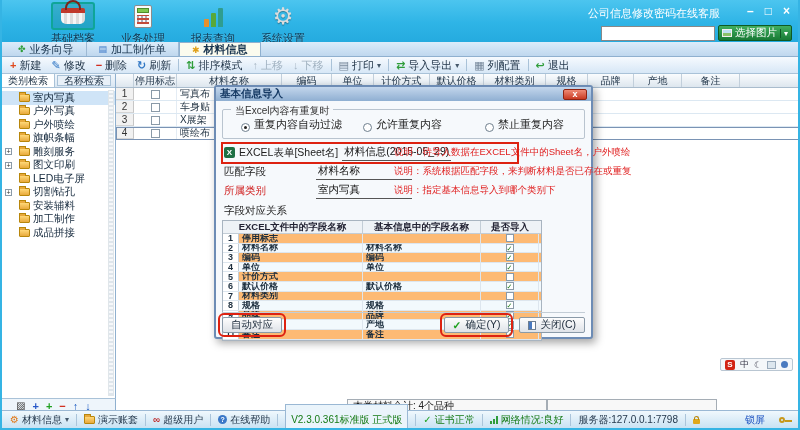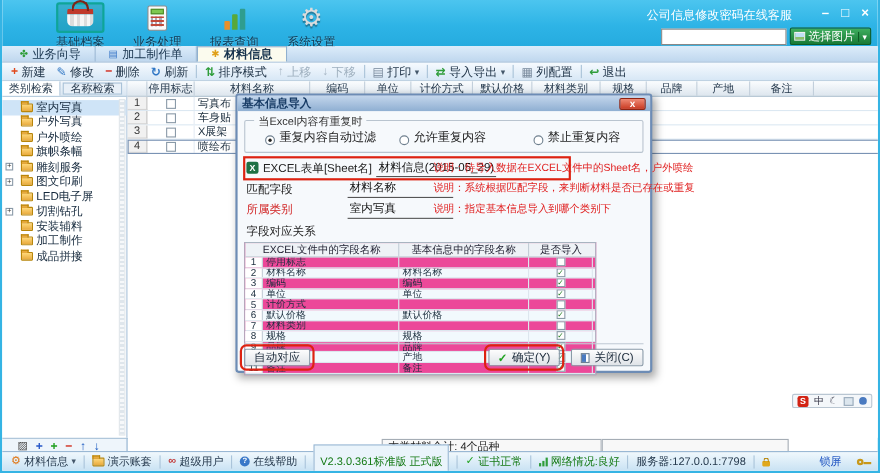--- a/index.html
+++ b/index.html
@@ -107,21 +107,21 @@
   .drow { position:relative; display:flex; align-items:center; height:19px; padding-left:2px; }
   .dleft { display:flex; align-items:center; gap:4px; }
   .dleft.annot { outline:2px solid #dd2211; outline-offset:1px; width:292px; }
   .dlabel { font-size:10.5px; color:#222; }
   .dlabel.w { width:88px; }
   .dlabel.red { color:#d02020; }
   .dvalue { font-size:10.5px; color:#111; border-bottom:1px solid #555; min-width:96px; padding:0 2px 1px; }
   .dnote { position:absolute; left:172px; font-size:9.5px; color:#e02020; white-space:nowrap; }
   .xlicon { width:11px; height:11px; background:#1d7044; color:#fff; font-size:8px; line-height:11px; text-align:center; font-weight:bold; border-radius:2px; flex:none; }
   .map-title { font-size:10.5px; color:#222; margin:4px 0 2px 2px; }
-  .map-table { width:320px; border:1px solid #a8b4c0; background:#ec4899; }
+  .map-table { width:320px; border:1px solid #a8b4c0; background:#fdba74;font-weight:bold; }
   .mhead { display:flex; height:13px; background:#eef2f6; border-bottom:1px solid #c3cdd6; font-size:9.5px; color:#223; }
   .mh { display:flex; align-items:center; justify-content:center; border-right:1px solid #c3cdd6; overflow:hidden; white-space:nowrap; }
   .mrow { display:flex; height:9.6px; font-size:9px; border-bottom:1px solid #dde6ee; }
   .mrow:nth-child(odd) { background:#f2f9fd; }
   .mc { display:flex; align-items:center; border-right:1px solid #dde6ee; padding-left:3px; overflow:hidden; white-space:nowrap; }
   .mnum { width:16px; justify-content:center; padding-left:0; background:#fff; border-right:1px solid #c3cdd6; }
   .mc1 { width:124px; } .mc2 { width:118px; } .mc3 { width:58px; justify-content:center; padding-left:0; }
   .mcb { width:8px; height:8px; border:1px solid #8a9aa8; background:#fff; font-size:7px; line-height:7px; color:#1a7a1a; text-align:center; }
   .dlg-footer { position:absolute; left:6px; right:6px; bottom:4px; border-top:1px solid #c3cdd6; padding-top:4px; display:flex; align-items:center; }
   .btn { height:16px; padding:0 8px; border:1px solid #8a9aa8; border-radius:2px; background:linear-gradient(#fdfdfd,#dfe3e8);

